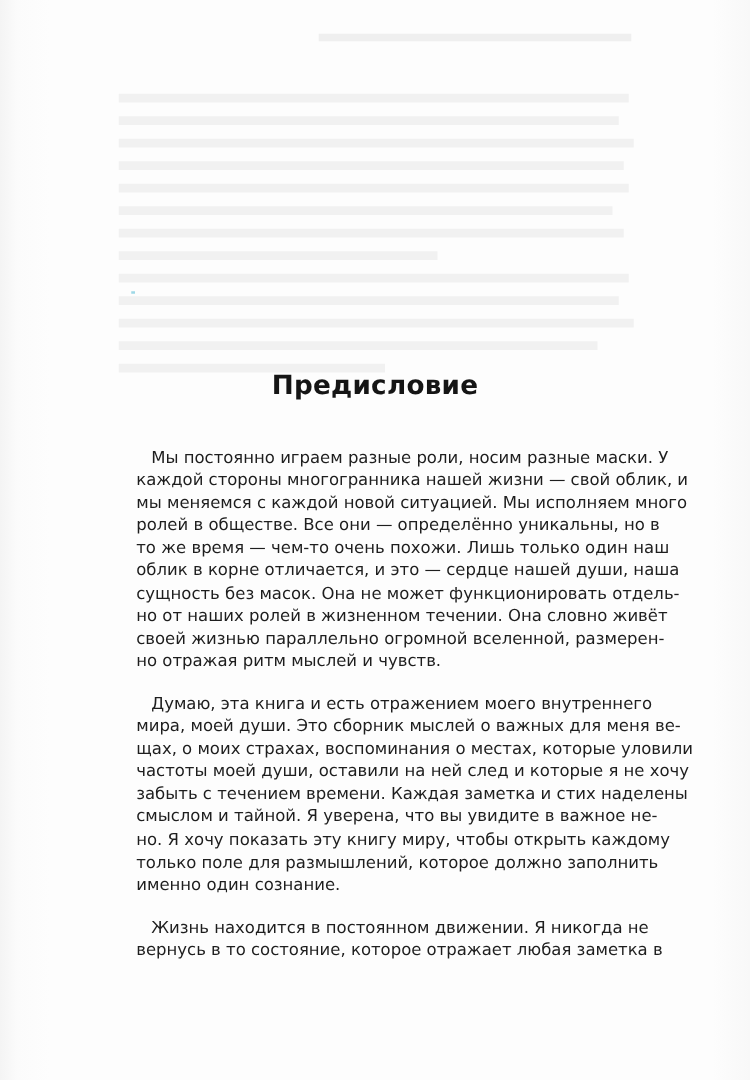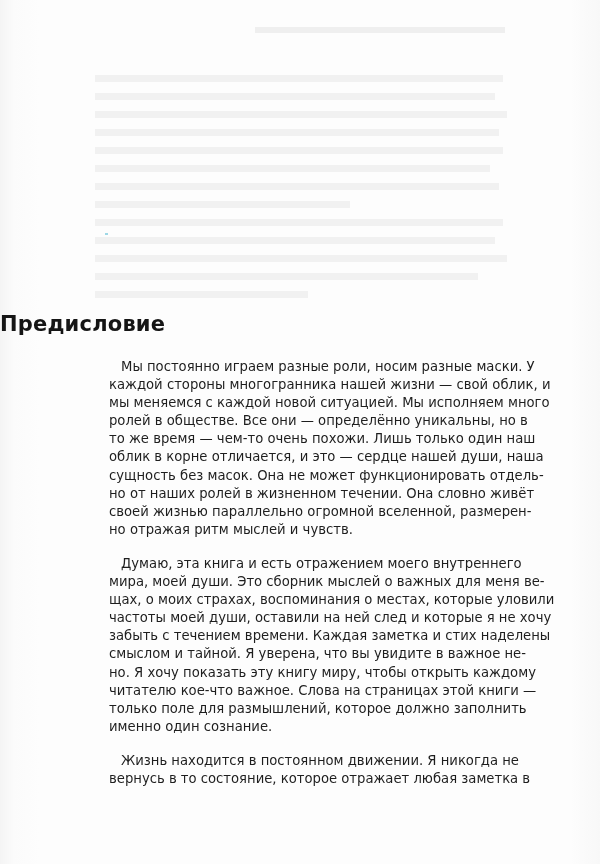--- a/index.html
+++ b/index.html
@@ -38,23 +38,23 @@
       background: #f1f1f1;
     }
     .cyan-mark {
       position: absolute;
       left: 105px; top: 233px;
       width: 3px; height: 2px;
       background: #9ed8e6;
     }
     .title {
       position: absolute;
-      left: 0; top: 312px;
+      left: 0; top: 296px;
       width: 600px;
-      text-align: left;
+      text-align: center;
       font-family: "DejaVu Sans", sans-serif;
       font-weight: bold;
       font-size: 21px;
       letter-spacing: 0.2px;
       color: #151515;
       margin: 0;
     }
     .body-text {
       position: absolute;
       left: 93px; top: 342px;
@@ -125,21 +125,20 @@
       <span class="line last">но отражая ритм мыслей и чувств.</span>
     </p>
     <p class="para">
       <span class="line">Думаю, эта книга и есть отражением моего внутреннего</span>
       <span class="line">мира, моей души. Это сборник мыслей о важных для меня ве-</span>
       <span class="line">щах, о моих страхах, воспоминания о местах, которые уловили</span>
       <span class="line">частоты моей души, оставили на ней след и которые я не хочу</span>
       <span class="line">забыть с течением времени. Каждая заметка и стих наделены</span>
       <span class="line">смыслом и тайной. Я уверена, что вы увидите в важное не-</span>
       <span class="line">но. Я хочу показать эту книгу миру, чтобы открыть каждому</span>
-      <span class="line">читателю кое-что  важное. Слова на страницах этой книги —</span>
       <span class="line">только поле для размышлений, которое должно заполнить</span>
       <span class="line last">именно один сознание.</span>
     </p>
     <p class="para">
       <span class="line">Жизнь находится в постоянном движении. Я никогда не</span>
       <span class="line">вернусь в то состояние, которое отражает любая заметка в</span>
     </p>
   </div>
 </div>
 

